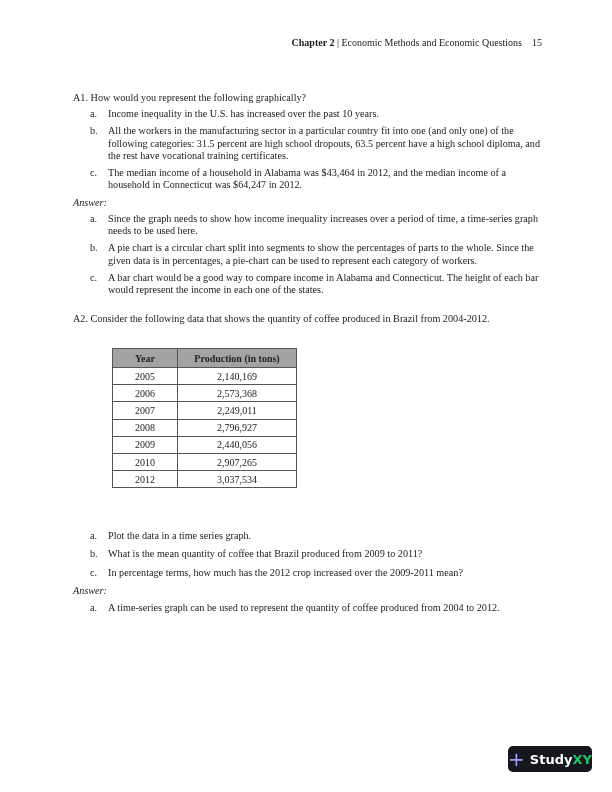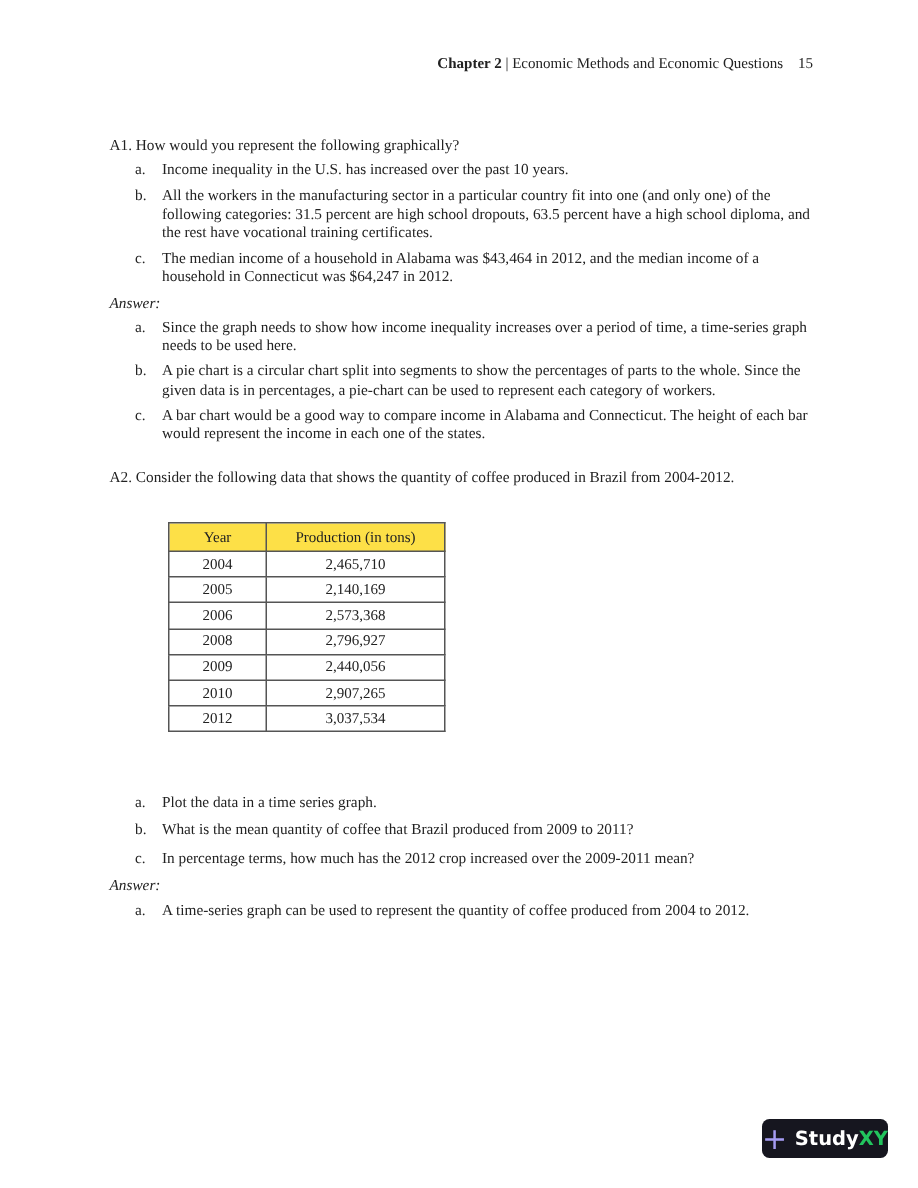--- a/index.html
+++ b/index.html
@@ -13,21 +13,21 @@
   .q { position: absolute; left: 73px; width: 470px; }
   .qline { line-height: 13px; }
   .item { display: flex; margin-left: 17px; line-height: 12.3px; }
   .item .lbl { width: 18px; flex: 0 0 18px; }
   .item .txt { flex: 1; }
   .ans { font-style: italic; }
   table.data {
     position: absolute; left: 112px; top: 348px; border-collapse: collapse; font-size: 10px;
   }
   table.data th, table.data td { border: 1px solid #555; text-align: center; padding: 0; height: 16.2px; }
-  table.data th { background: #fde047; font-weight: normal; height: 18px; }
+  table.data th { background: #a3a3a3; font-weight: bold; height: 18px; }
   table.data .c1 { width: 64px; }
   table.data .c2 { width: 118px; }
   .badge {
     position: absolute; left: 508px; top: 746px; width: 84px; height: 26px; background: #16161f; border-radius: 5px;
     display: flex; align-items: center; justify-content: center; font-family: "DejaVu Sans", sans-serif;
     font-weight: bold; font-size: 13px; color: #fff;
   }
   .badge .plus { color: #a59cf2; font-size: 20px; font-weight: normal; margin-right: 5px; line-height: 1; }
   .badge .xy { color: #22c55e; }
 </style>
@@ -73,30 +73,30 @@
 
 <table class="data">
   <thead>
     <tr>
       <th class="c1">Year</th>
       <th class="c2">Production (in tons)</th>
     </tr>
   </thead>
   <tbody>
     <tr>
-        <td>2004</td>
-        <td>2,465,710</td>
-      </tr>
-    <tr>
         <td>2005</td>
         <td>2,140,169</td>
       </tr>
     <tr>
         <td>2006</td>
         <td>2,573,368</td>
+      </tr>
+    <tr>
+        <td>2007</td>
+        <td>2,249,011</td>
       </tr>
     <tr>
         <td>2008</td>
         <td>2,796,927</td>
       </tr>
     <tr>
         <td>2009</td>
         <td>2,440,056</td>
       </tr>
     <tr>

